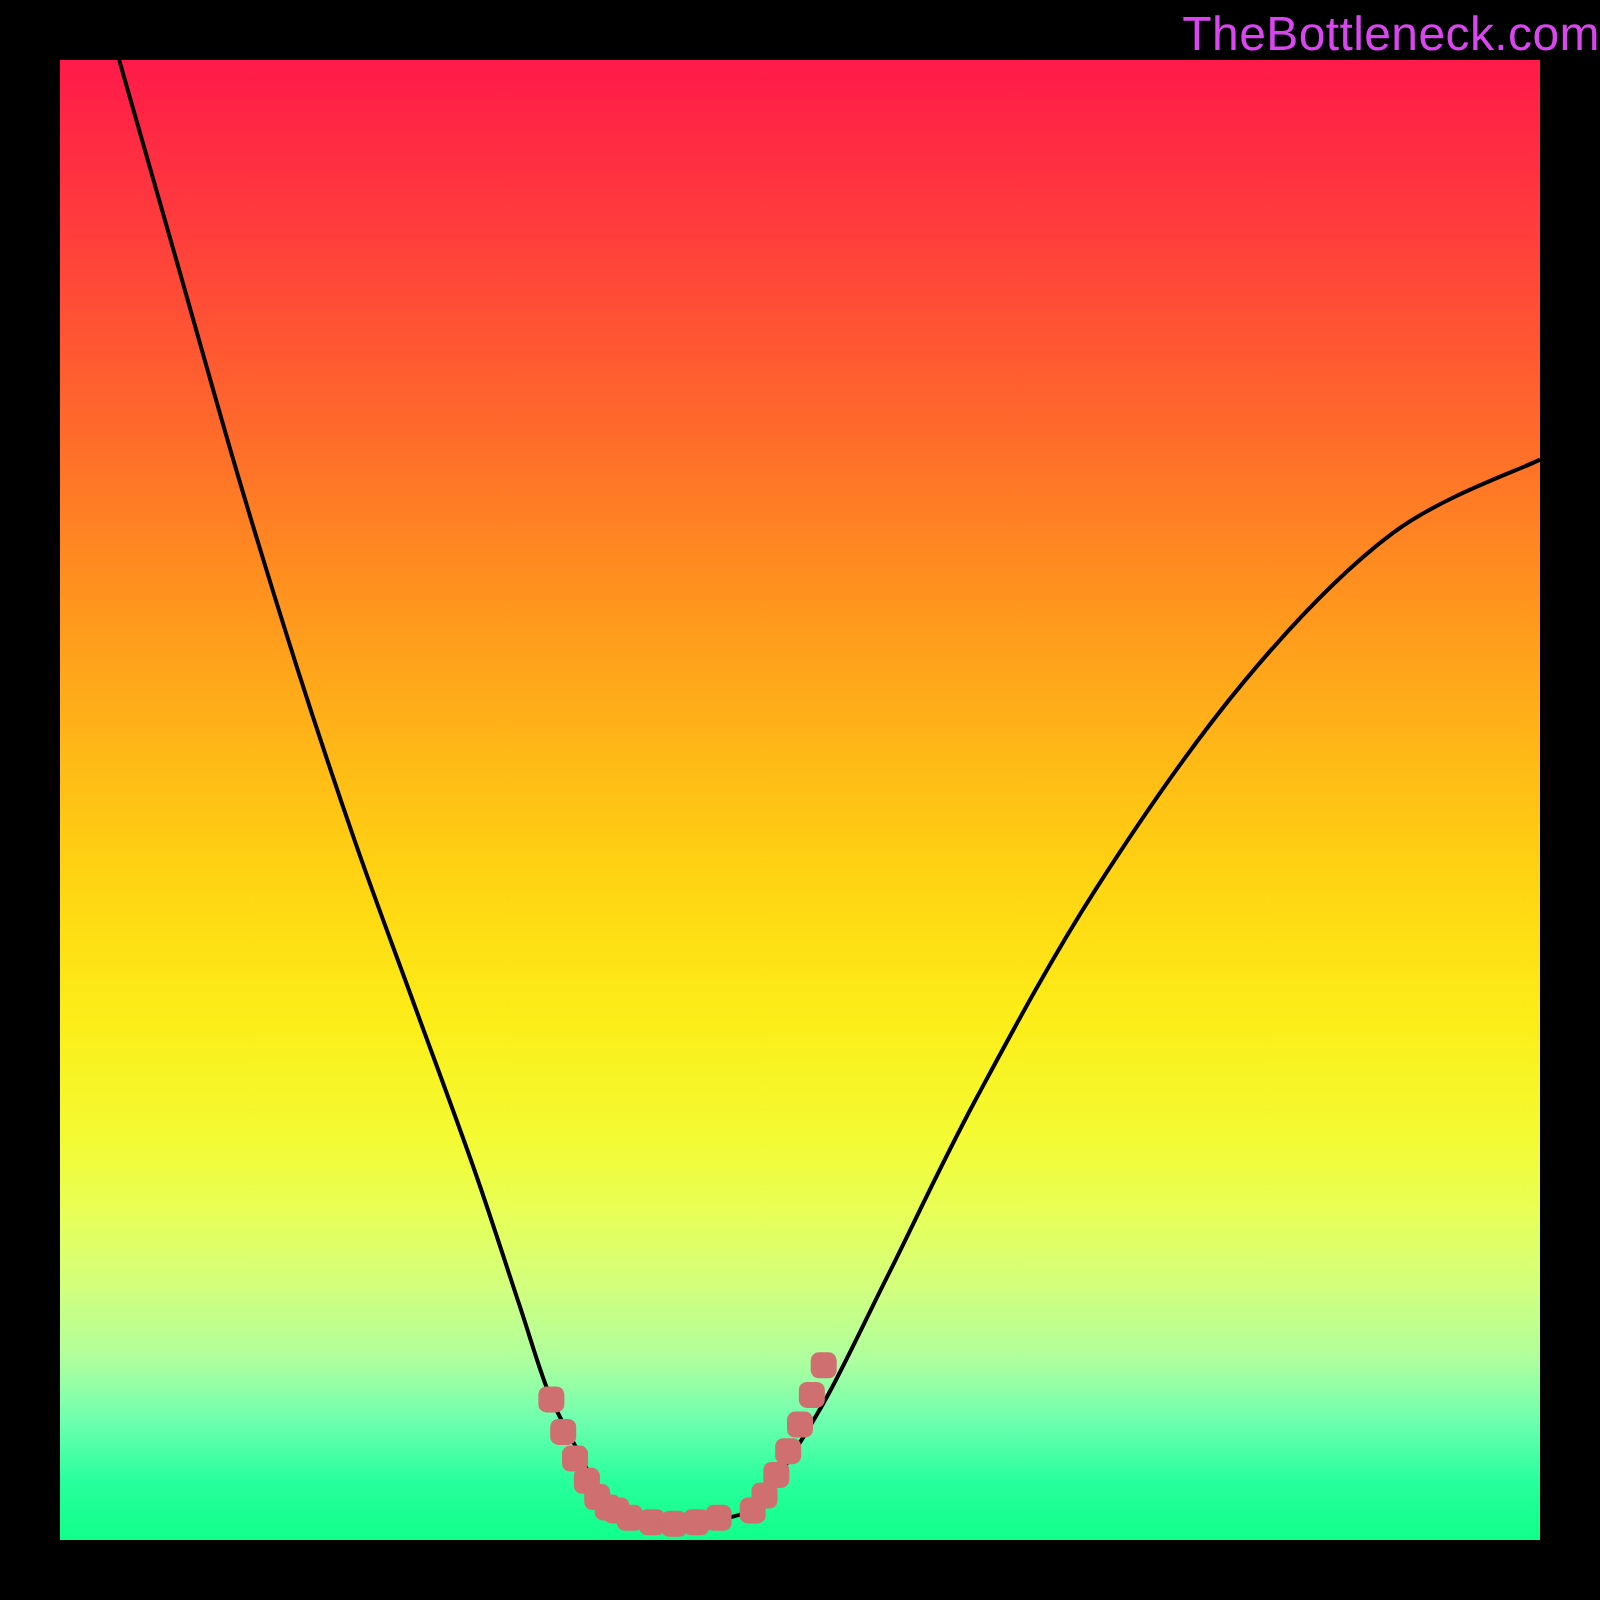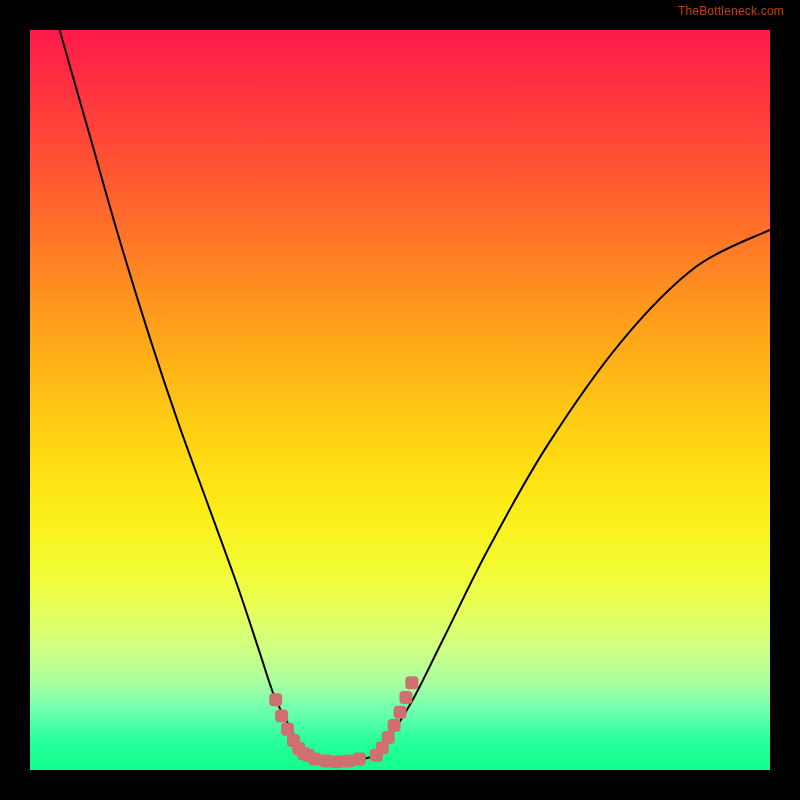--- a/index.html
+++ b/index.html
@@ -37,23 +37,23 @@
       #d2ff7e 83%,
       #acff9f 88%,
       #6dffb0 92%,
       #28ff9d 96%,
       #10ff8a 100%
     );
   }
   .watermark {
     position: absolute;
     top: 4px;
-    right: 16px;
-    color: #c2410c;
-    font-size: 12px;
+    right: 0;
+    color: #d946ef;
+    font-size: 24px;
     font-weight: 500;
     letter-spacing: 0.2px;
     user-select: none;
   }
   svg.curves {
     position: absolute;
     left: 0;
     top: 0;
     width: 740px;
     height: 740px;

